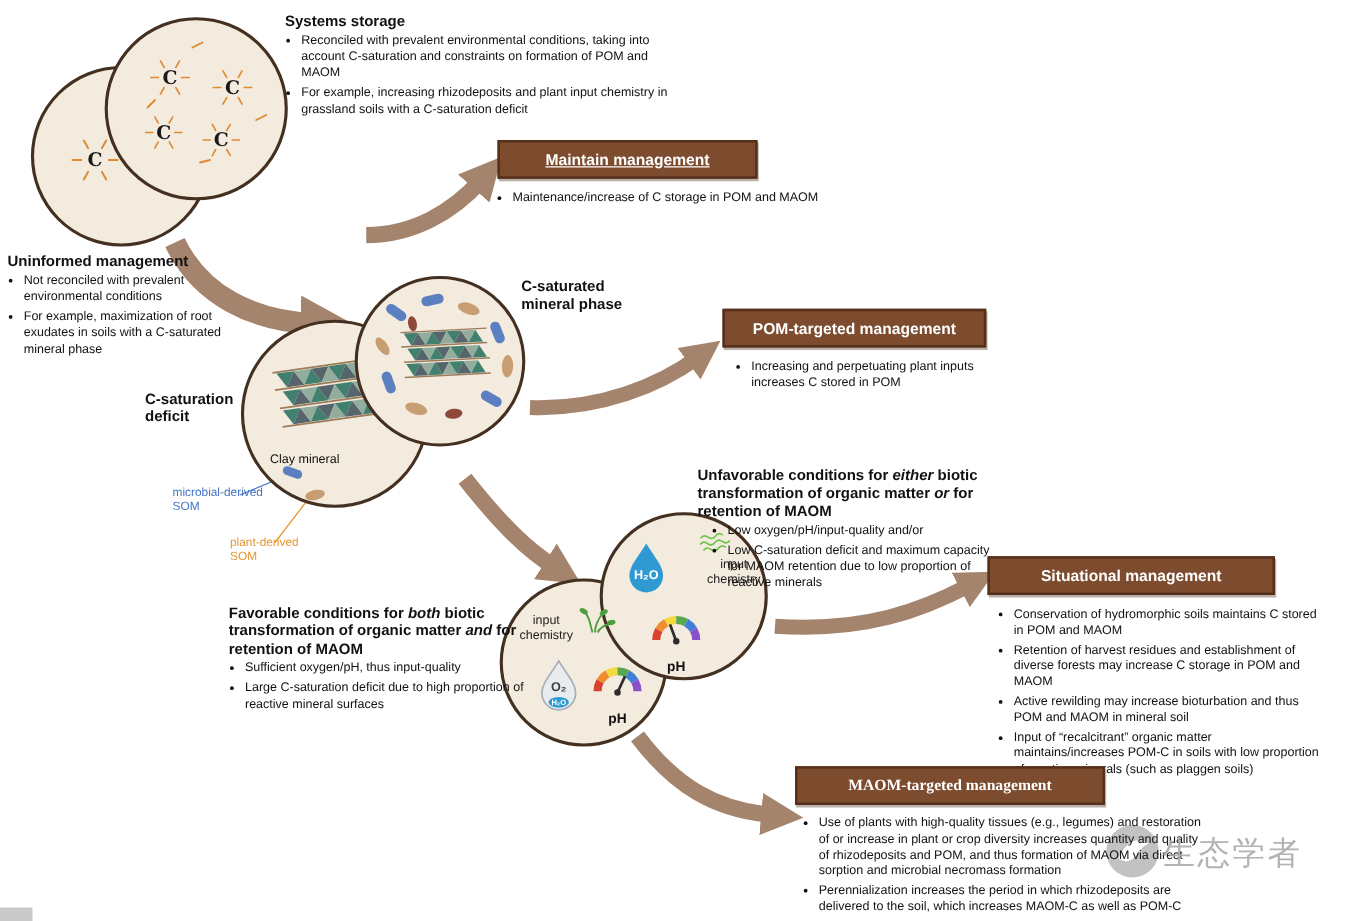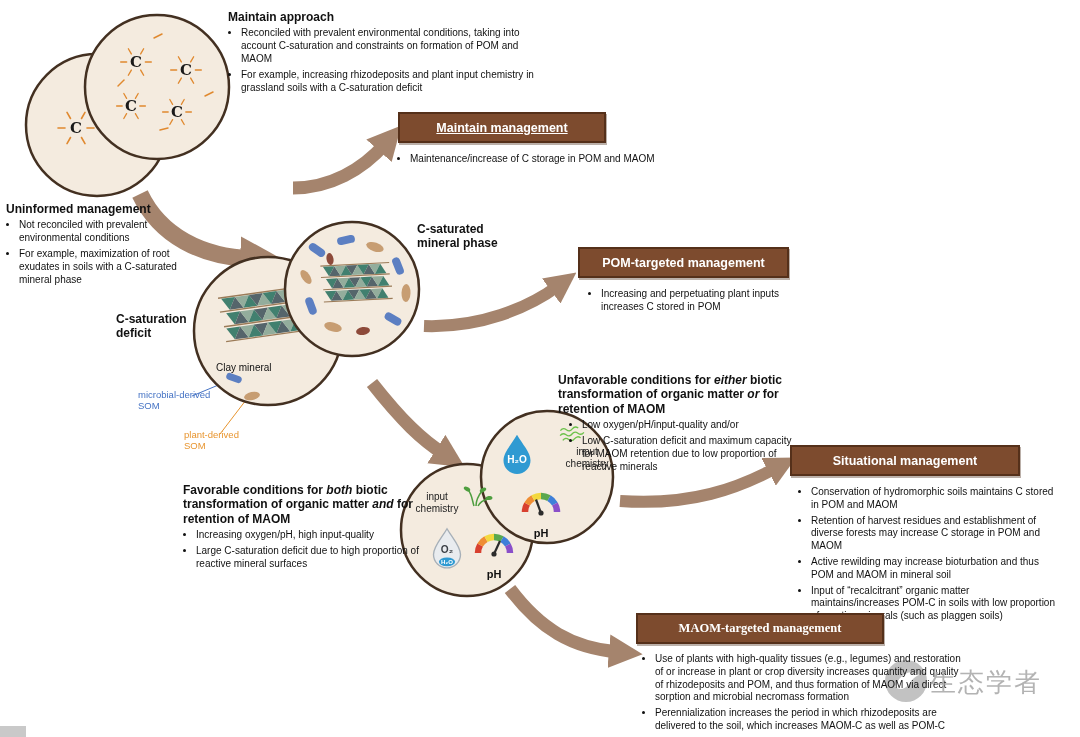--- a/index.html
+++ b/index.html
@@ -200,21 +200,21 @@
     </g>
 
     <g opacity="0.8" transform="translate(906,681)">
       <circle r="21" fill="#b3b3b3"></circle>
       <path d="M-11,6 C-7,-6 4,-13 13,-6 C8,-4 6,-1 3,3 C-1,9 -7,9 -11,6 Z" fill="#ffffff"></path>
       <circle cx="7" cy="-8" r="1.4" fill="#b3b3b3"></circle>
     </g>
   </svg>
 
   <div class="txt" style="left:228px; top:10px; width:320px;">
-    <div class="h">Maintain approach</div>
+    <div class="h">Systems storage</div>
     <ul>
         <li>Reconciled with prevalent environmental conditions, taking into account C-saturation and constraints on formation of POM and MAOM</li>
         <li>For example, increasing rhizodeposits and plant input chemistry in grassland soils with a C-saturation deficit</li>
       </ul>
   </div>
 
   <div class="mgmt-box" style="left:398px; top:112px; width:208px;text-decoration:underline;">
     <span>Maintain management</span>
   </div>
   <div class="txt" style="left:397px; top:150px; width:310px;">
@@ -262,21 +262,21 @@
         <li>Conservation of hydromorphic soils maintains C stored in POM and MAOM</li>
         <li>Retention of harvest residues and establishment of diverse forests may increase C storage in POM and MAOM</li>
         <li>Active rewilding may increase bioturbation and thus POM and MAOM in mineral soil</li>
         <li>Input of “recalcitrant” organic matter maintains/increases POM-C in soils with low proportion of reactive minerals (such as plaggen soils)</li>
       </ul>
   </div>
 
   <div class="txt" style="left:183px; top:483px; width:242px;">
     <div class="h"><span>Favorable conditions for </span><i>both</i><span> biotic transformation of organic matter </span><i>and</i><span> for retention of MAOM</span></div>
     <ul>
-        <li>Increasing oxygen/pH, high input-quality</li>
+        <li>Sufficient oxygen/pH, thus input-quality</li>
         <li>Large C-saturation deficit due to high proportion of reactive mineral surfaces</li>
       </ul>
   </div>
 
   <div class="mgmt-box" style="left:636px; top:613px; width:248px;font-family:Liberation Serif, serif;">
     <span>MAOM-targeted management</span>
   </div>
   <div class="txt" style="left:642px; top:650px; width:320px;">
     <ul>
         <li>Use of plants with high-quality tissues (e.g., legumes) and restoration of or increase in plant or crop diversity increases quantity and quality of rhizodeposits and POM, and thus formation of MAOM via direct sorption and microbial necromass formation</li>

